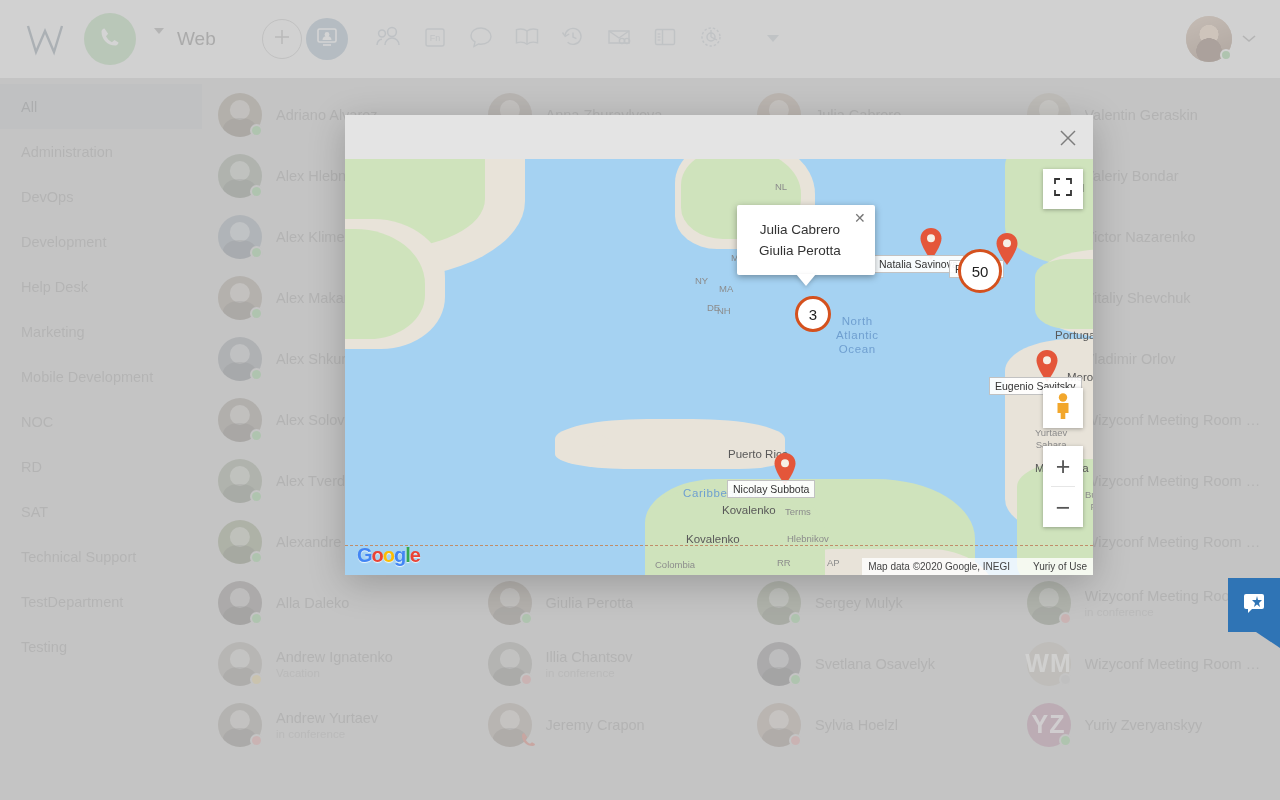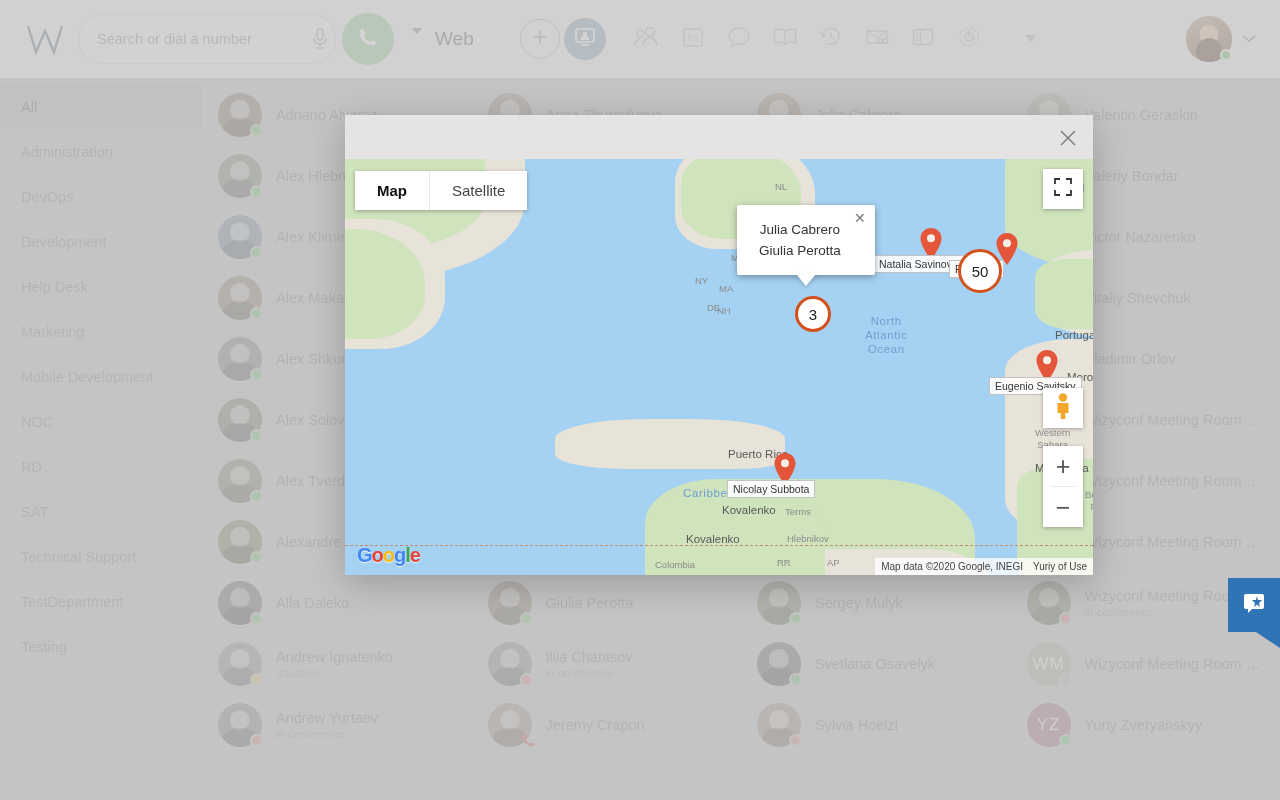--- a/index.html
+++ b/index.html
@@ -94,22 +94,22 @@
   .av { width: 44px; height: 44px; border-radius: 50%; position: relative;
         flex: 0 0 44px; overflow: visible; }
   .av .ph { position: absolute; inset: 0; border-radius: 50%; overflow: hidden; }
   .av .ph::before { content:''; position: absolute; left: 50%; top: 16%;
         width: 46%; height: 46%; transform: translateX(-50%); border-radius: 50%;
         background: rgba(255,255,255,.45); }
   .av .ph::after { content:''; position: absolute; left: 50%; bottom: -14%;
         width: 78%; height: 56%; transform: translateX(-50%); border-radius: 46% 46% 0 0;
         background: rgba(0,0,0,.22); }
   .av .initials { position: absolute; inset: 0; display: flex; align-items: center;
-        justify-content: center; font-size: 17px; color: rgba(255,255,255,.82);
-        letter-spacing: 1px; }
+        justify-content: center; font-size: 25px; color: rgba(255,255,255,.82);
+        letter-spacing: 1px; font-weight: bold; }
   .st { position: absolute; right: -1px; bottom: 0px; width: 13px; height: 13px;
         border-radius: 50%; border: 2px solid #c4c4c4; }
   .st.online { background: #7cc47c; }
   .st.busy { background: #d98a8a; }
   .st.away { background: #dcc276; }
   .st.offline { background: #b8b8b8; }
   .phone-st { position: absolute; right: -5px; bottom: -2px; width: 18px; height: 18px;
         color: #d45a4a; }
   .cname { display: flex; flex-direction: column; gap: 2px; min-width: 0; }
   .cname .n { font-size: 14.5px; color: #8a8a8a; white-space: nowrap;
@@ -168,21 +168,21 @@
   .zoombtn { height: 40px; display: flex; align-items: center; justify-content: center;
              font-size: 25px; color: #555; cursor: pointer; }
   .zoomsep { height: 1px; background: #e6e6e6; margin: 0 8px; }
 
   .gmlogo { position: absolute; left: 12px; bottom: 8px; z-index: 8;
             font-size: 20px; font-weight: bold; letter-spacing: -1px; }
   .gmlogo span { text-shadow: 0 1px 1px rgba(255,255,255,.8); }
   .attrib {
     position: absolute; right: 0; bottom: 0; z-index: 8;
     background: rgba(255,255,255,.78); font-size: 10px; color: #444;
-    padding: 3px 6px; display: flex; gap: 10px; align-items: center;
+    padding: 3px 6px; display: flex; gap: 23px; align-items: center;
   }
   .attrib .tou { cursor: pointer; }
 
   
   .pin { position: absolute; z-index: 6; width: 24px; height: 34px; cursor: pointer; }
   .pin-label {
     position: absolute; z-index: 7; background: rgba(255,255,255,.92);
     border: 1px solid #c2c2c2; font-size: 10.5px; color: #333;
     padding: 2px 5px; white-space: nowrap;
   }
@@ -222,31 +222,20 @@
 
   <div class="backdrop">
 
     <div class="header">
       <div class="logo">
         <svg width="42" height="34" viewBox="0 0 42 34">
           <path d="M4 4 L12 30 L21 9 L30 30 L38 4" fill="none" stroke="#6d7f8e" stroke-width="2.4"></path>
         </svg>
       </div>
 
-      <div class="searchwrap">
-        <input type="text" placeholder="Search or dial a number" style="">
-        <span class="mic">
-          <svg width="22" height="26" viewBox="0 0 22 26">
-            <rect x="8" y="3" width="6" height="11" rx="3" fill="none" stroke="#8d8d8d" stroke-width="1.3"></rect>
-            <path d="M5 12 a6 6 0 0 0 12 0" fill="none" stroke="#8d8d8d" stroke-width="1.3"></path>
-            <line x1="11" y1="18" x2="11" y2="22" stroke="#8d8d8d" stroke-width="1.3"></line>
-            <line x1="7" y1="22" x2="15" y2="22" stroke="#8d8d8d" stroke-width="1.3"></line>
-          </svg>
-        </span>
-      </div>
 
       <div class="callbtn">
         <span>
           <svg width="24" height="24" viewBox="0 0 24 24">
             <path d="M6.5 3.5 C5 3.5 3.5 5 3.5 6.5 c0 8 6 14 14 14 1.5 0 3-1.5 3-3 l-4-2.4 -2.6 2.1 c-2.6-1.3-4.6-3.3-5.9-5.9 l2.1-2.6z" fill="#ffffff"></path>
           </svg>
         </span>
       </div>
 
       <div class="webdrop">
@@ -880,40 +869,40 @@
           <div class="c-label sm" style="left: 400px; top: 78px;">NB</div>
           <div class="c-label sm" style="left: 428px; top: 76px;">PE</div>
           <div class="c-label sm" style="left: 386px; top: 93px;">ME</div>
           <div class="c-label sm" style="left: 420px; top: 96px;">NS</div>
           <div class="c-label sm" style="left: 372px; top: 110px; margin-top: 36px;">NH</div>
           <div class="c-label sm" style="left: 350px; top: 116px;">NY</div>
           <div class="c-label sm" style="left: 374px; top: 124px;">MA</div>
           <div class="c-label sm" style="left: 362px; top: 143px;">DE</div>
           <div class="c-label" style="left: 710px; top: 170px;">Portugal</div>
           <div class="c-label" style="left: 722px; top: 212px;">Morocco</div>
-          <div class="c-label sm" style="left: 690px; top: 268px; white-space: pre; text-align: center; line-height: 12px;">Western
+          <div class="c-label sm" style="left: 690px; top: 268px; white-space: pre; text-align: center; line-height: 12px;">Yurtaev
 Sahara</div>
           <div class="c-label" style="left: 690px; top: 303px;">Mauritania</div>
           <div class="c-label sm" style="left: 706px; top: 341px;">Guinea</div>
           <div class="c-label sm" style="left: 740px; top: 330px; white-space: pre; text-align: center; line-height: 12px;">Burkina
 Faso</div>
           <div class="c-label" style="left: 377px; top: 345px;">Kovalenko</div>
           <div class="c-label sm" style="left: 440px; top: 347px;">Terms</div>
           <div class="c-label" style="left: 341px; top: 374px;">Kovalenko</div>
           <div class="c-label sm" style="left: 442px; top: 374px;">Hlebnikov</div>
           <div class="c-label sm" style="left: 432px; top: 398px;">RR</div>
           <div class="c-label sm" style="left: 482px; top: 398px;">AP</div>
           <div class="c-label" style="left: 383px; top: 289px;">Puerto Rico</div>
           <div class="c-label sm" style="left: 548px; top: 415px;">CE</div>
           <div class="c-label sm" style="left: 575px; top: 415px;">RN</div>
           <div class="c-label sm" style="left: 430px; top: 414px;">AM</div>
           <div class="c-label sm" style="left: 310px; top: 400px;">Colombia</div>
         </div>
       <div id="map-oceans">
-          <div class="sea-label" style="left: 520px; top: 155px; white-space: pre;">North
+          <div class="sea-label" style="left: 491px; top: 155px; white-space: pre;">North
 Atlantic
 Ocean</div>
           <div class="sea-label" style="left: 338px; top: 327px; white-space: pre;">Caribbean Sea</div>
         </div>
       <div id="map-markers">
           <div class="pin" style="left: 428px; top: 293px;"><svg width="24" height="34" viewBox="0 0 24 34">
               <path d="M12 1 C6 1 1.5 5.5 1.5 11.4 C1.5 19 12 33 12 33 s10.5-14 10.5-21.6 C22.5 5.5 18 1 12 1z" fill="#e4563a"></path>
               <circle cx="12" cy="11.2" r="4" fill="#f6f0e6"></circle>
             </svg></div>
           <div class="pin-label" style="left: 382px; top: 321px;">Nicolay Subbota</div>
@@ -931,24 +920,20 @@
               <path d="M12 1 C6 1 1.5 5.5 1.5 11.4 C1.5 19 12 33 12 33 s10.5-14 10.5-21.6 C22.5 5.5 18 1 12 1z" fill="#e4563a"></path>
               <circle cx="12" cy="11.2" r="4" fill="#f6f0e6"></circle>
             </svg></div>
           <div class="pin-label" style="left: 644px; top: 218px;">Eugenio Savitsky</div>
         </div>
       <div id="map-clusters">
           <div class="cluster" style="left: 450px; top: 137px; width: 36px; height: 36px;">3</div>
           <div class="cluster" style="left: 613px; top: 90px; width: 44px; height: 44px;">50</div>
         </div>
 
-      <div class="maptabs" id="maptabs">
-          <div class="maptab active">Map</div>
-          <div class="maptab">Satellite</div>
-        </div>
 
       <div class="fullscreen-btn">
         <span>
           <svg width="18" height="18" viewBox="0 0 18 18">
             <polyline points="1,6 1,1 6,1" fill="none" stroke="#333" stroke-width="1.8"></polyline>
             <polyline points="12,1 17,1 17,6" fill="none" stroke="#333" stroke-width="1.8"></polyline>
             <polyline points="17,12 17,17 12,17" fill="none" stroke="#333" stroke-width="1.8"></polyline>
             <polyline points="6,17 1,17 1,12" fill="none" stroke="#333" stroke-width="1.8"></polyline>
           </svg>
         </span>

